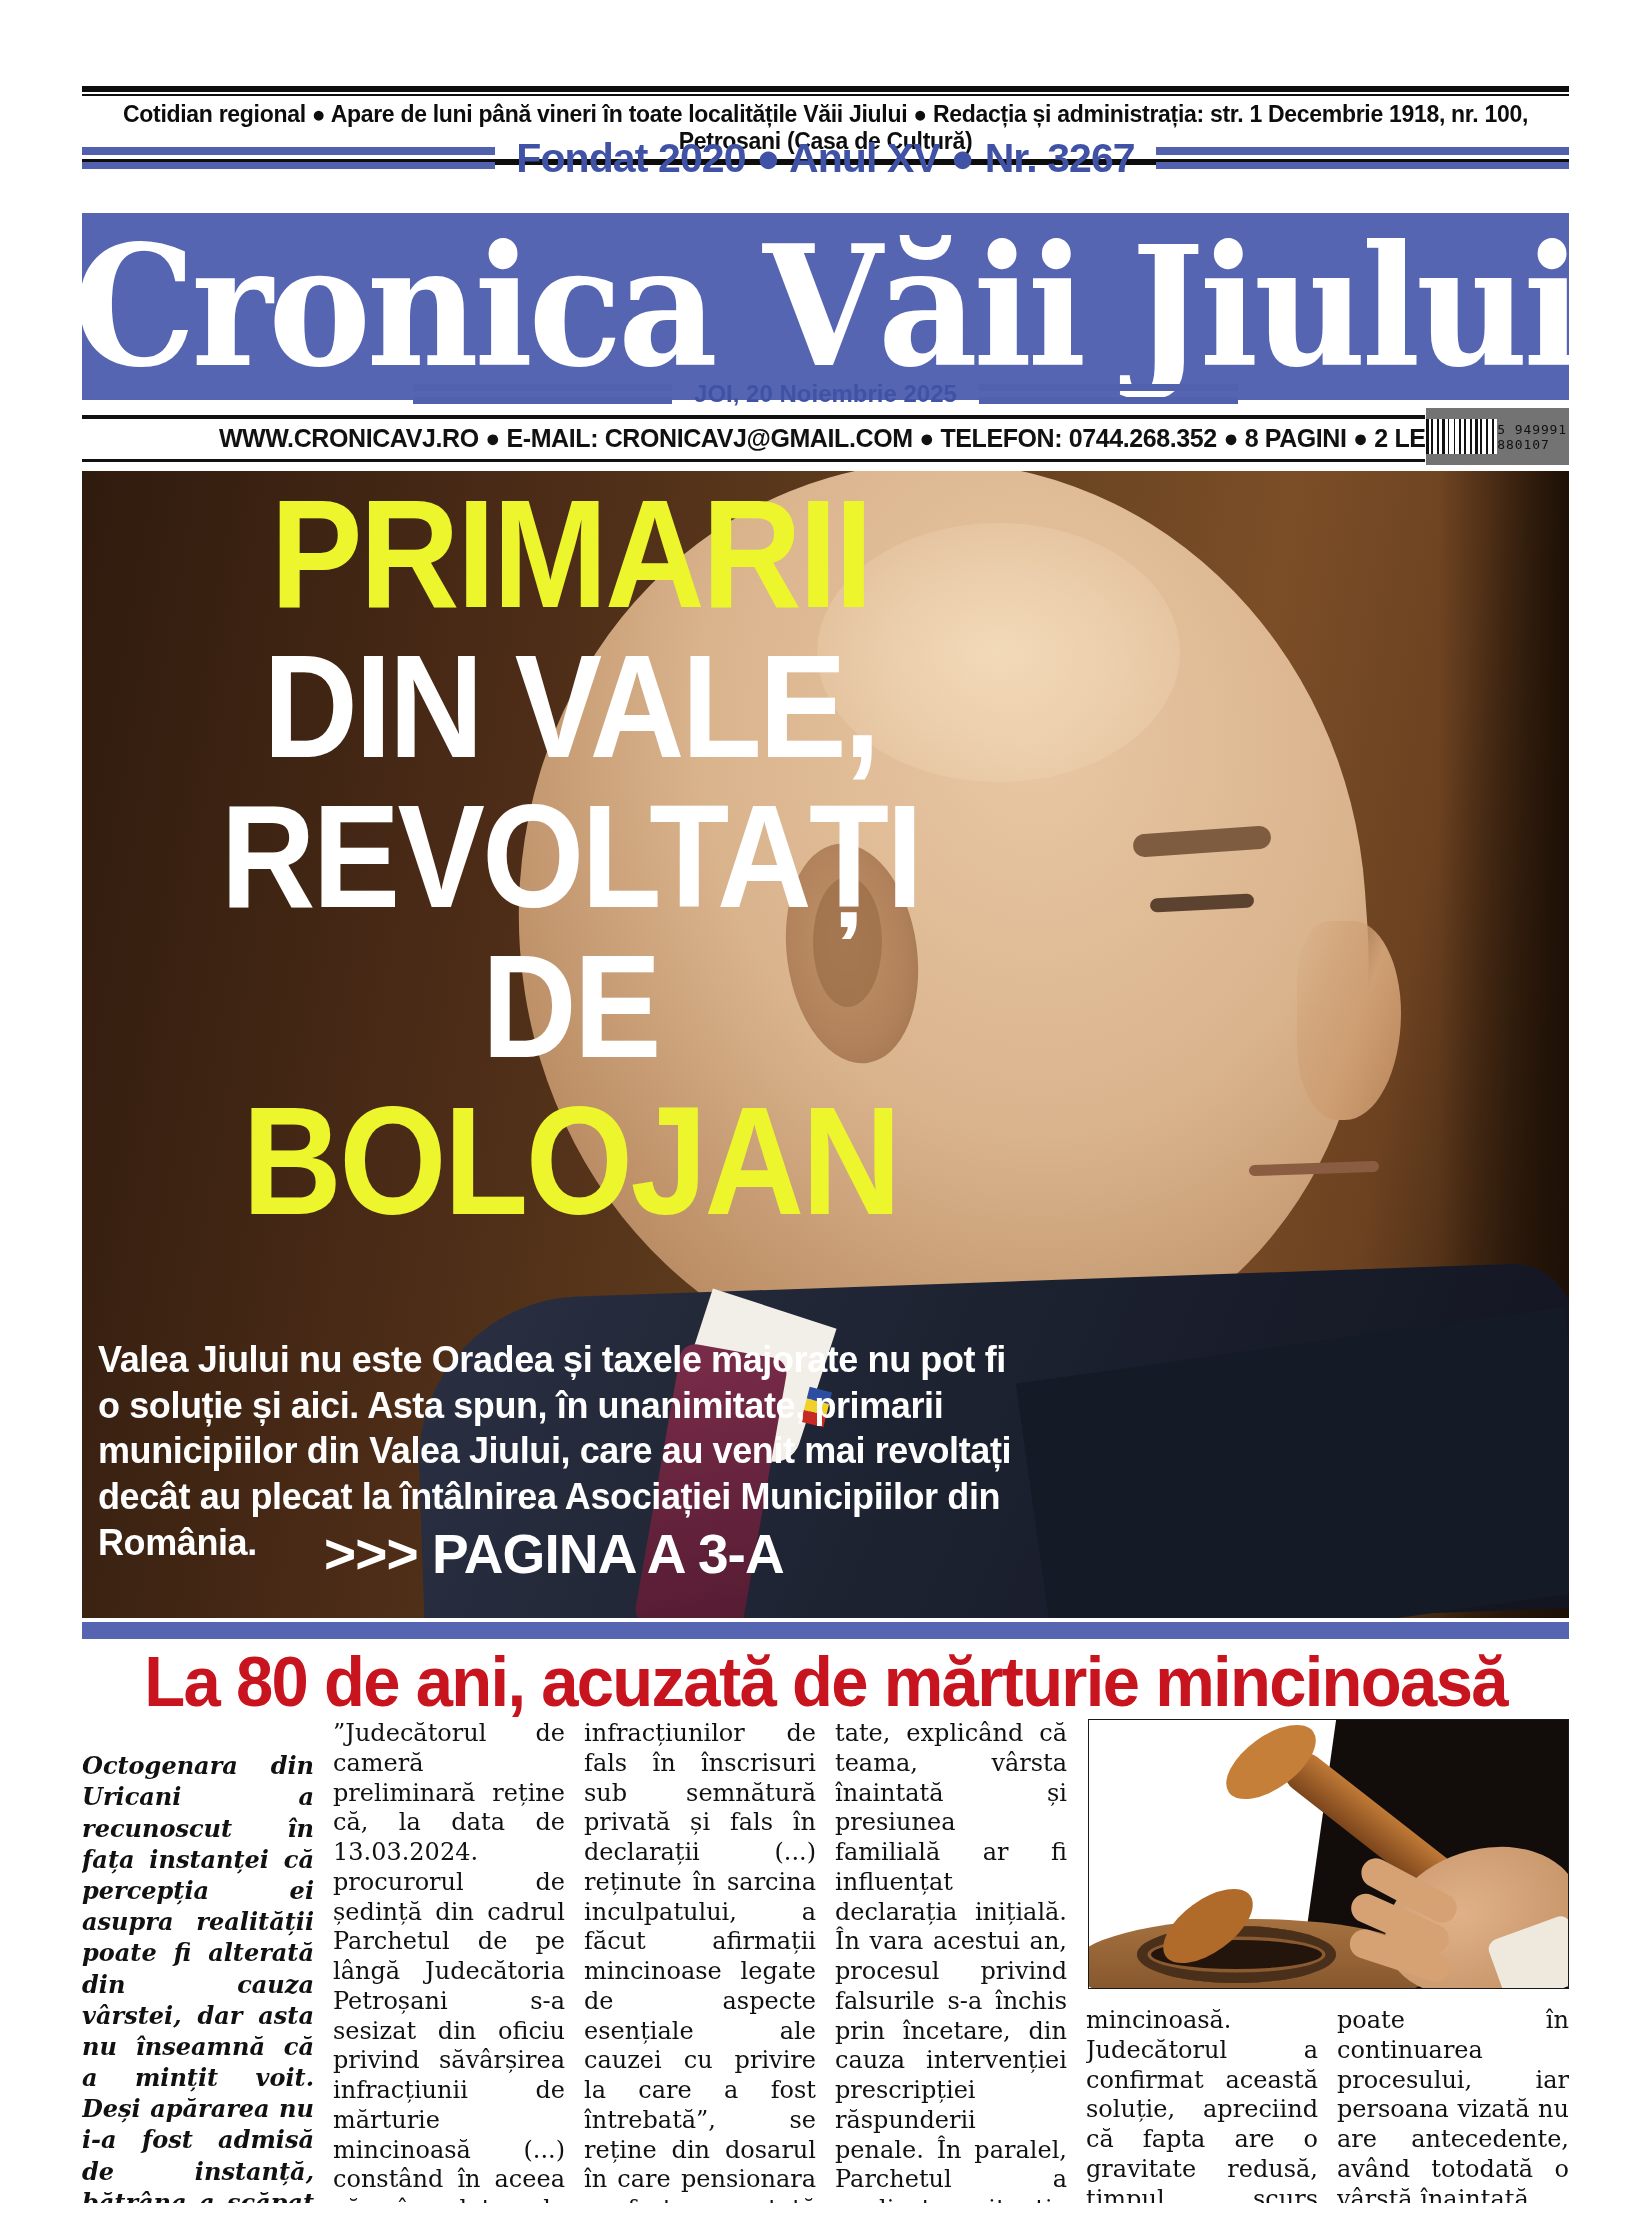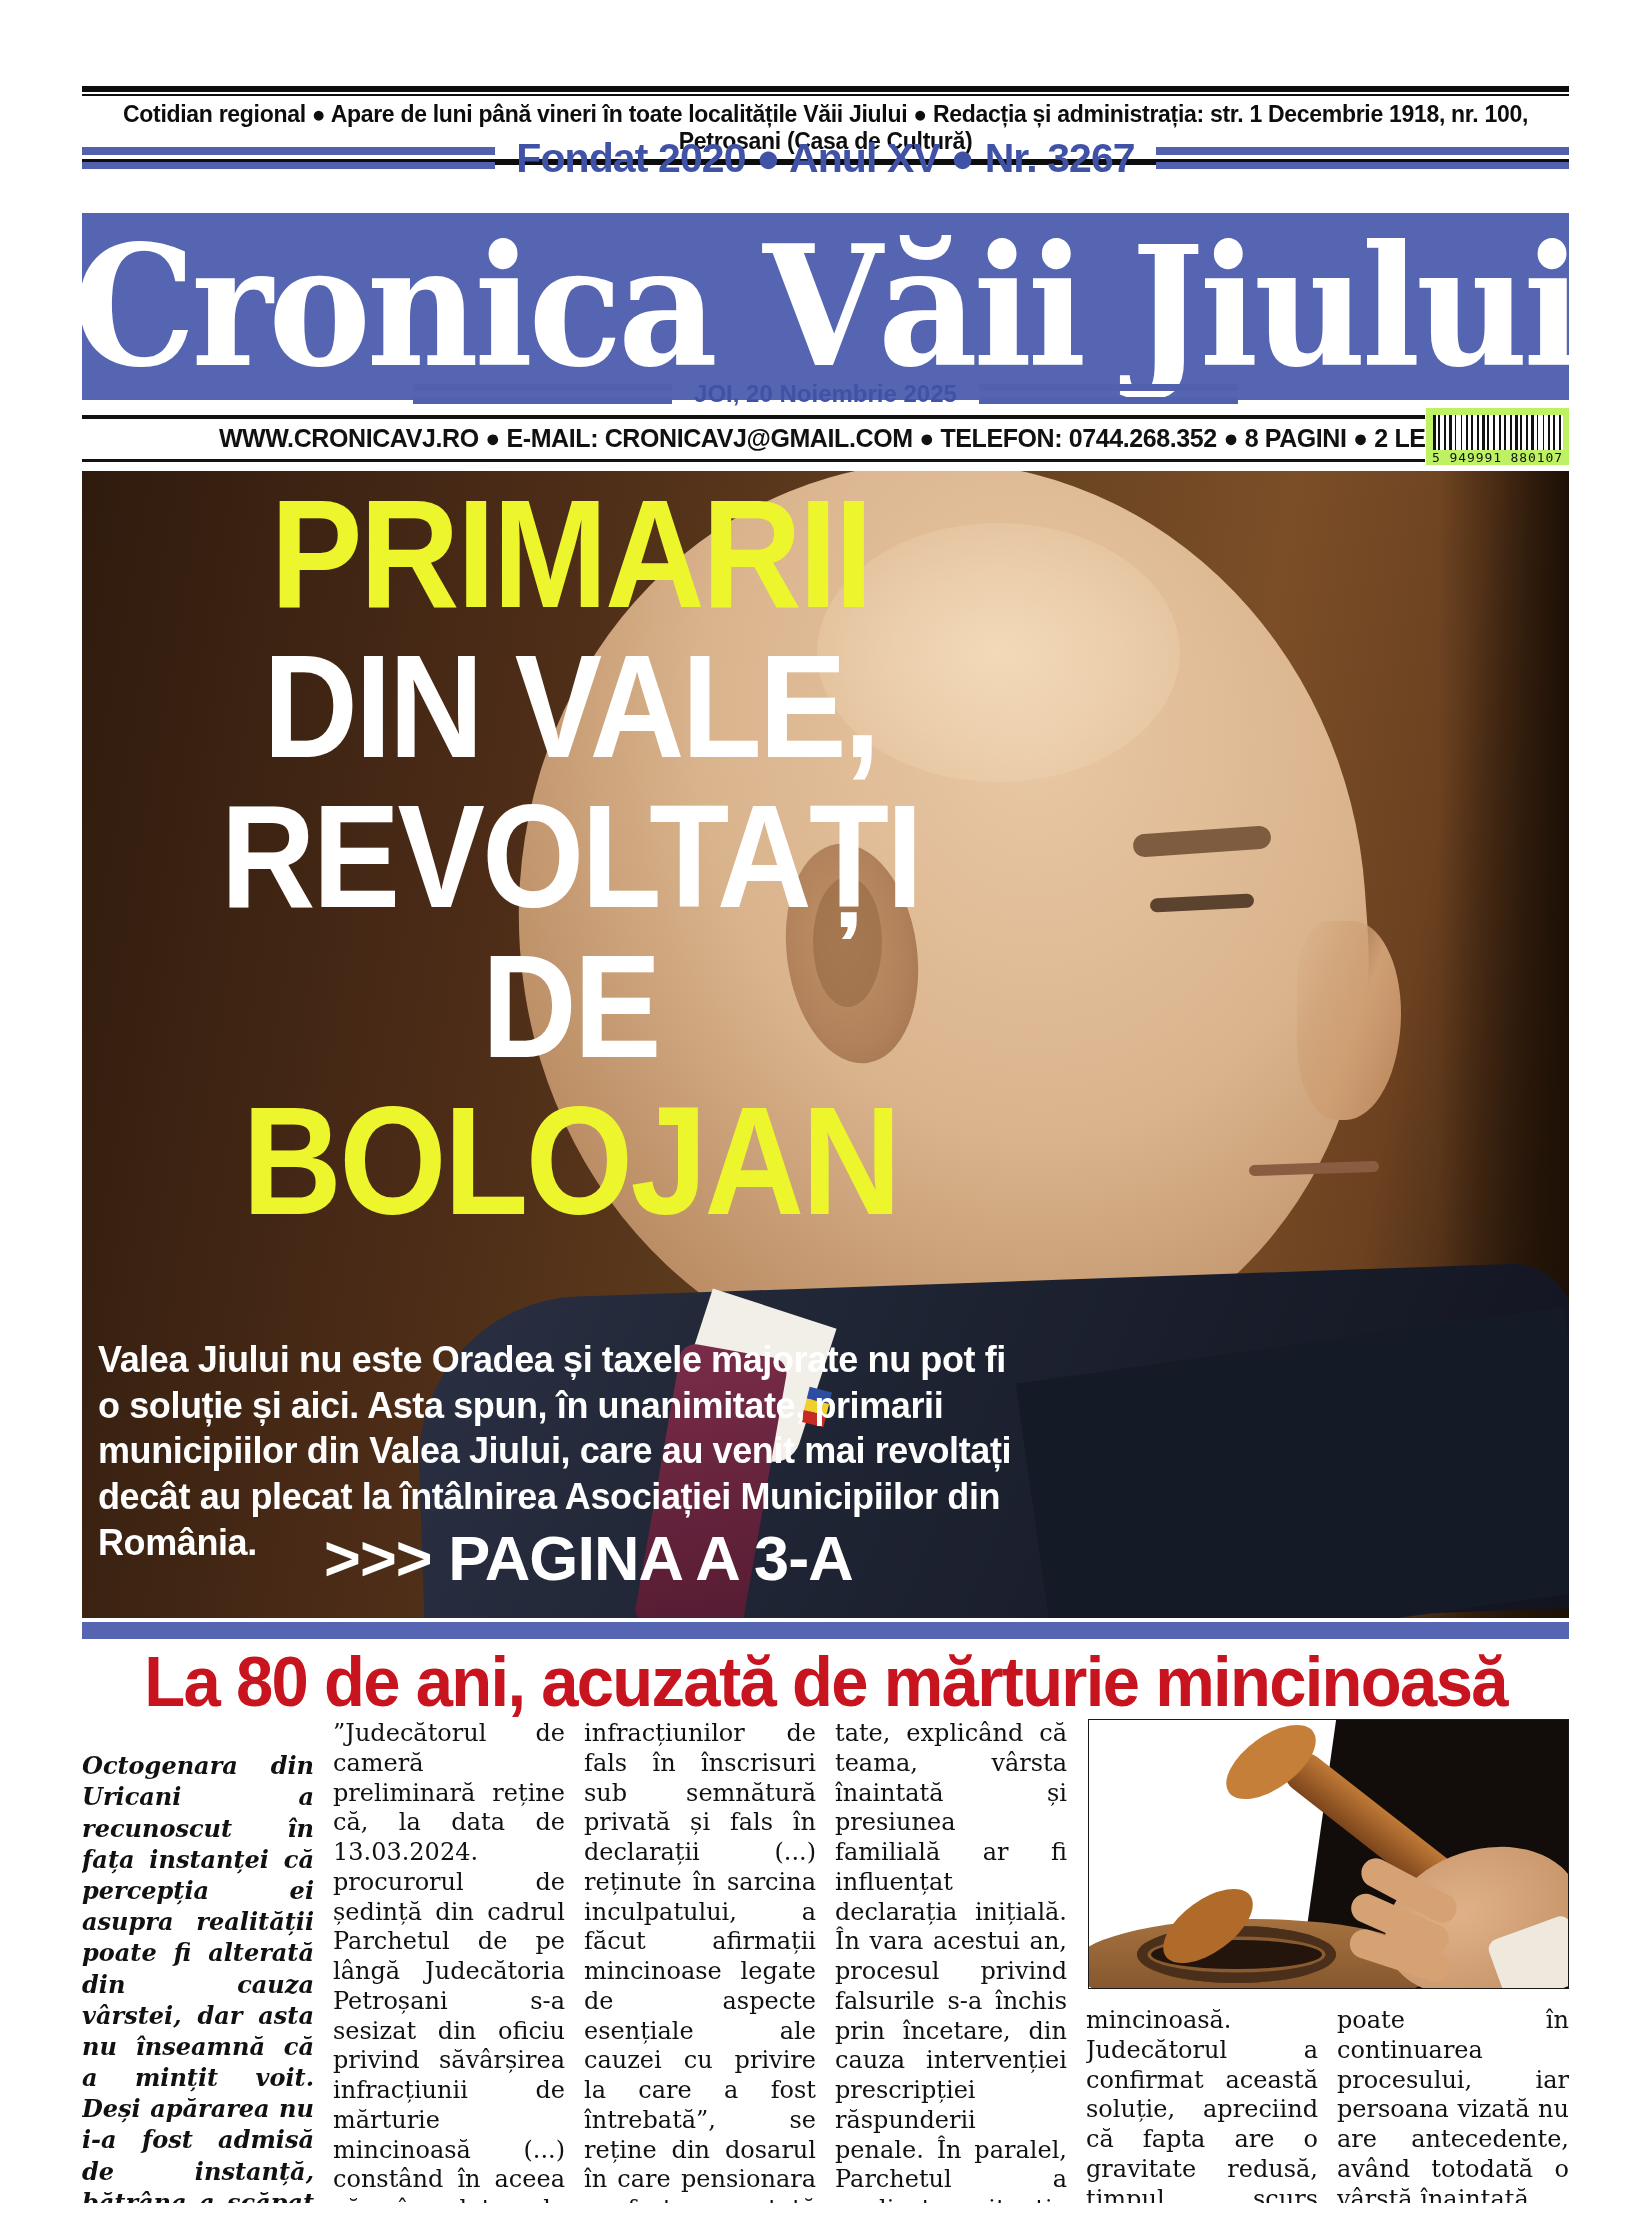--- a/index.html
+++ b/index.html
@@ -29,22 +29,22 @@
   .datestrip{top:374px;height:40px;display:flex;align-items:center;justify-content:center;gap:22.5px;}
   .dbl-s{width:259px;display:flex;flex-direction:column;gap:5.2px;}
   .dbl-s .bar{height:7px;background:#5161ae;}
   .date-text{font-size:24px;font-weight:bold;color:#4052a5;white-space:nowrap;}
 
   
   .contactwrap{top:415px;}
   .contact-rule{height:3.5px;background:#111;}
   .contact-row{position:relative;display:flex;align-items:center;justify-content:center;height:40px;}
   .contact-text{font-size:25px;font-weight:bold;color:#111;letter-spacing:-0.4px;white-space:nowrap;}
-  .barcode{position:absolute;right:0;top:-10.4px;width:143px;height:57px;background:#bef264;border-left:1.7px solid #fff;
-           display:flex;flex-direction:column;align-items:center;justify-content:flex-end;z-index:3;}
+  .barcode{position:absolute;right:0;top:-10.4px;width:143px;height:57px;background:#737373;border-left:1.7px solid #fff;
+           display:flex;flex-direction:row;align-items:center;justify-content:flex-end;z-index:3;}
   .bars{width:130px;height:35px;
         background:repeating-linear-gradient(90deg,#111 0 2.6px,#fff 2.6px 5.2px,#111 5.2px 7px,#fff 7px 11.2px,#111 11.2px 13px,#fff 13px 16.4px);}
   .barcode-digits{font-family:"DejaVu Sans Mono", monospace;font-size:13px;color:#111;letter-spacing:0.9px;}
 
   
   .photo{top:471px;height:1147px;overflow:hidden;
          background:linear-gradient(100deg,#2f1b0e 0%,#4c2c17 28%,#63401f 52%,#7b4e27 72%,#6b4120 84%,#3a220f 94%,#2b180a 100%);}
   .photo .shade-right{position:absolute;right:0;top:0;width:130px;height:100%;background:linear-gradient(90deg,rgba(20,10,4,0),#1d1006);}
   .head{position:absolute;left:437px;top:-8.6px;width:847px;height:917px;border-radius:50% 50% 46% 50%;
         background:radial-gradient(ellipse at 62% 30%, #e9c8a5 0%, #d9b38c 45%, #bb8d64 78%, #a1744e 100%);
@@ -74,21 +74,21 @@
 
   
   .hl{position:absolute;left:52px;top:5.2px;width:873px;text-align:center;font-weight:bold;
       letter-spacing:-2.6px;line-height:1;}
   .hl-line{margin-bottom:19px;transform:scaleY(1.12);transform-origin:top;}
   .hl-yellow{color:#edf52c;font-size:138px;}
   .hl-white{color:#ffffff;font-size:131px;}
 
   .lead{position:absolute;left:16px;top:866px;width:930px;color:#ffffff;font-weight:bold;
         font-size:36px;line-height:1.27;letter-spacing:-0.4px;}
-  .pageref{position:absolute;left:242px;top:1051px;color:#ffffff;font-weight:bold;font-size:63px;letter-spacing:-0.9px;}
+  .pageref{position:absolute;left:242px;top:1051px;color:#ffffff;font-weight:bold;font-size:55px;letter-spacing:-0.9px;}
 
   
   .bluebar{top:1622px;height:17.3px;background:#5565b2;}
   .red-head{top:1641px;text-align:center;font-weight:bold;color:#c8141f;font-size:67px;letter-spacing:-1.7px;
             transform:scaleY(1.05);transform-origin:top;white-space:nowrap;}
 
   
   .article{top:1719px;height:484px;}
   .cols{position:relative;display:flex;gap:19px;height:100%;}
   .col{flex:1;font-family:"DejaVu Serif", serif;font-size:24px;line-height:1.24;color:#111;

